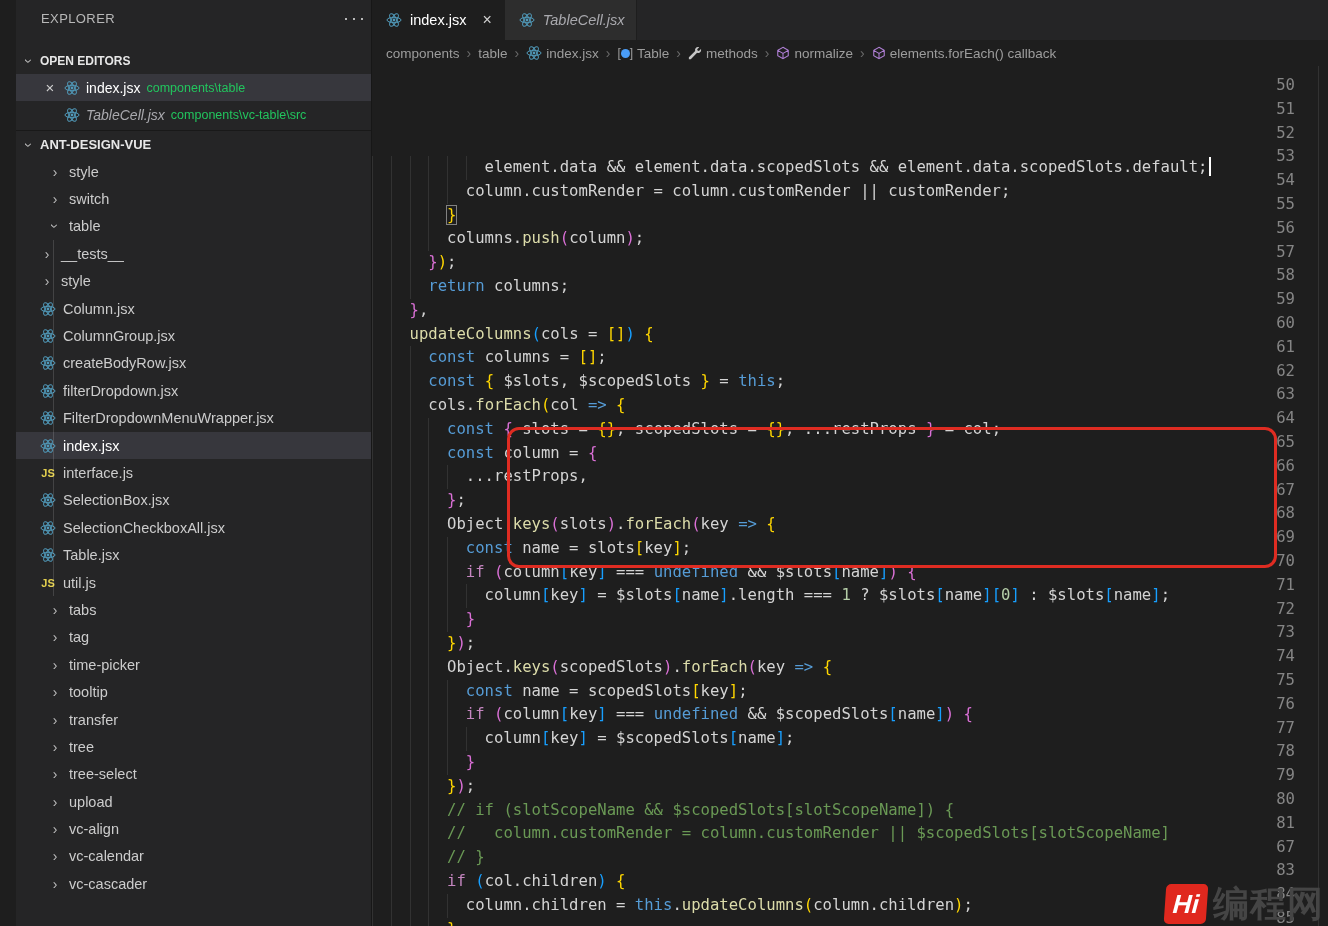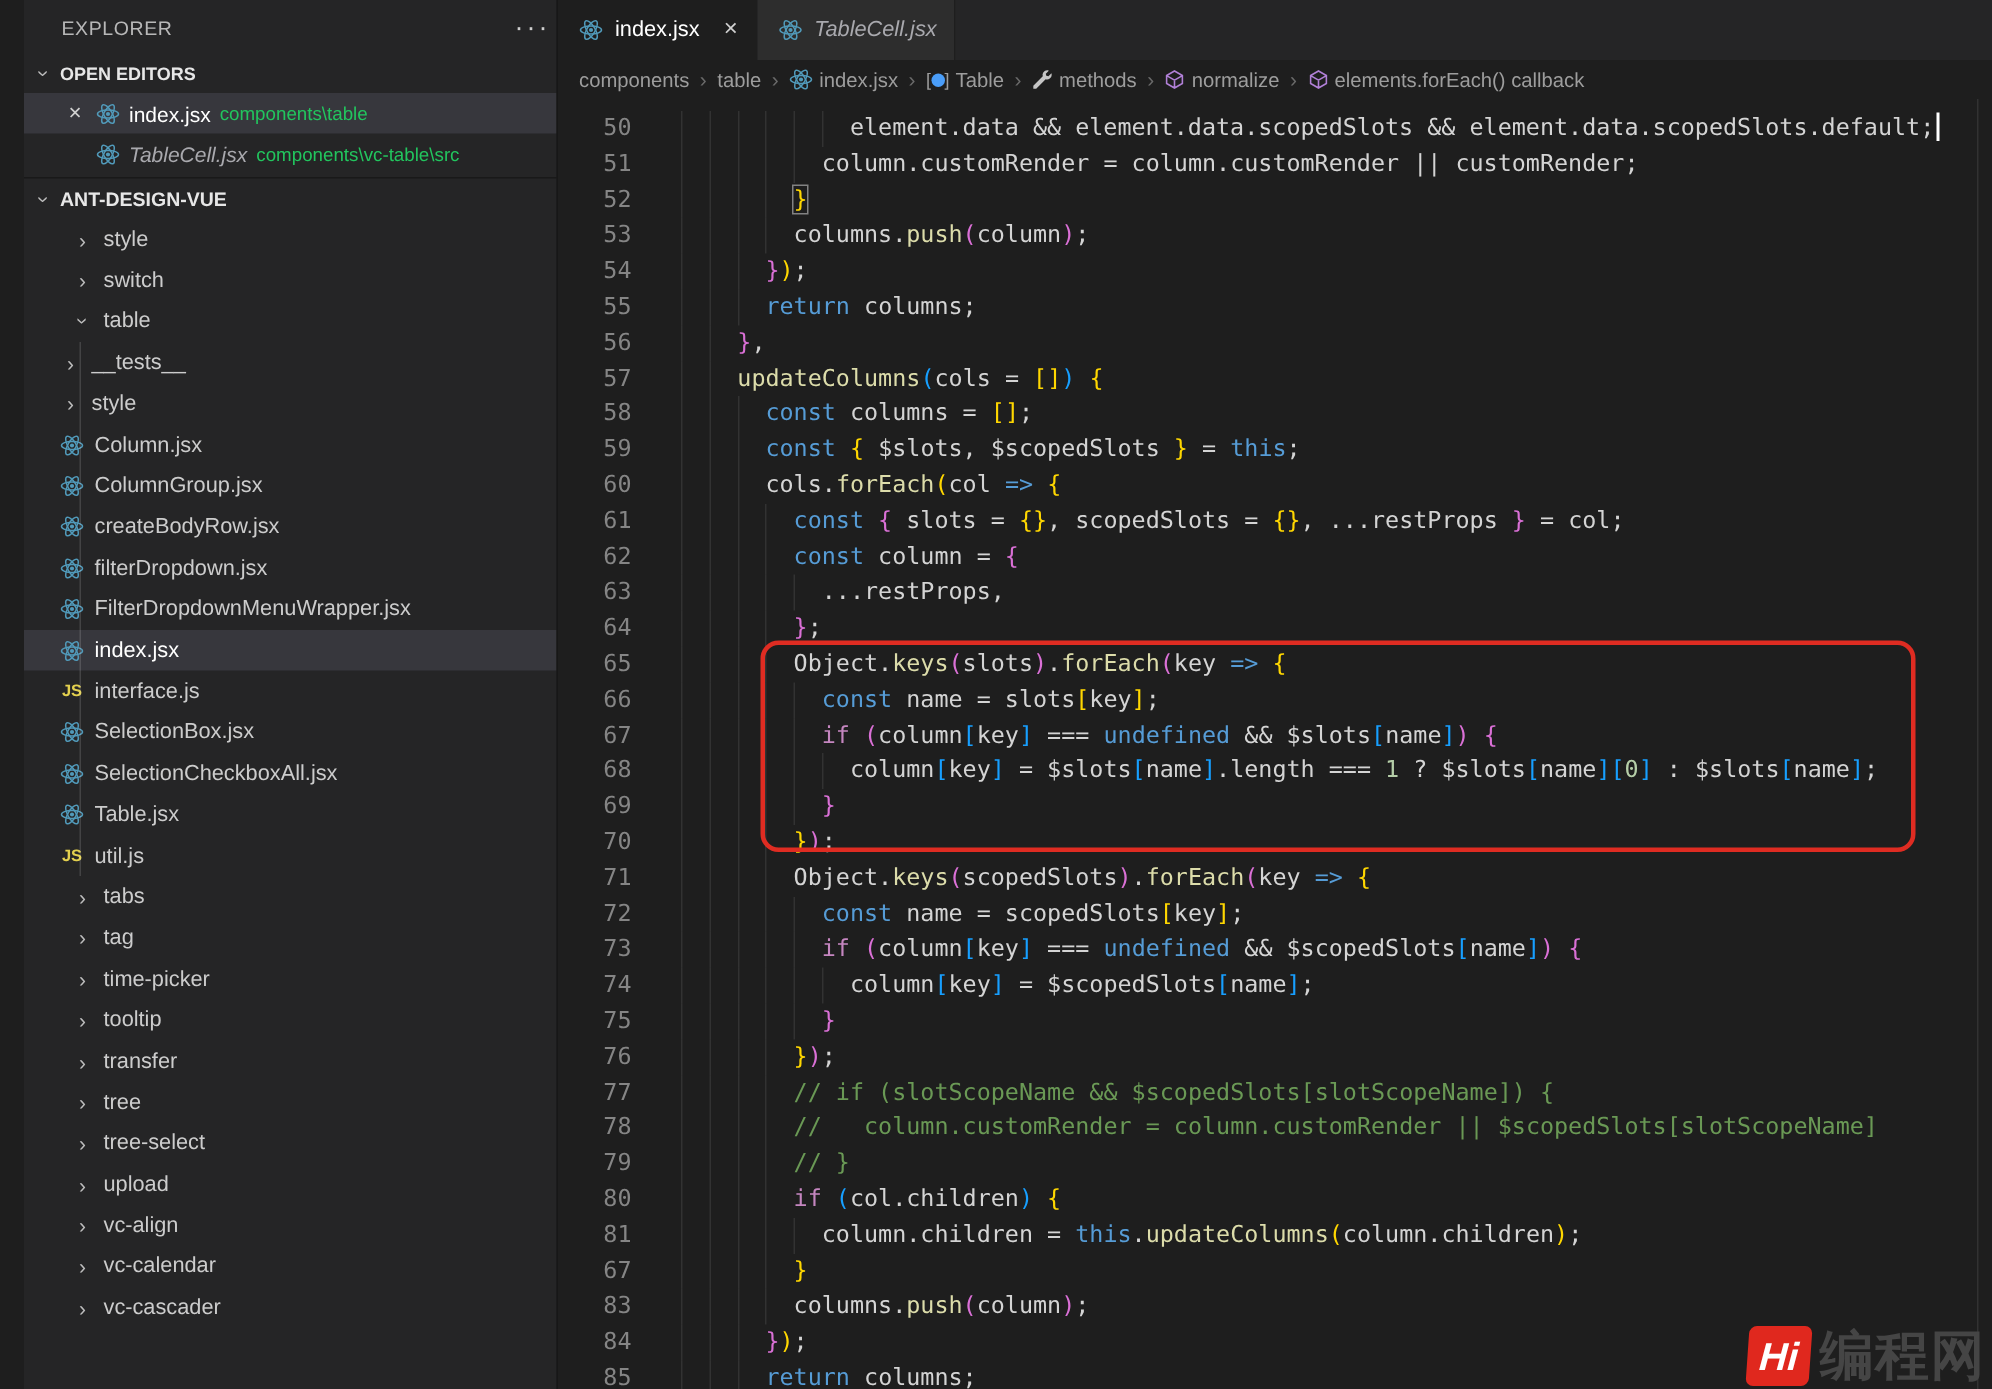--- a/index.html
+++ b/index.html
@@ -8,21 +8,21 @@
   .app { position:relative; width:1328px; height:926px; }
 
   
   .sidebar { position:absolute; left:16px; top:0; width:371px; height:926px;
     background:#252526; color:#cccccc; overflow:hidden; }
   .expl-header { height:36px; display:flex; align-items:center; padding:0 20px 0 25px;
     font-size:13px; letter-spacing:0.4px; color:#b8b8b8; }
   .expl-header .spacer { flex:1; }
   .expl-actions { font-size:18px; color:#cfcfcf; letter-spacing:2px; cursor:pointer; }
   .sect-header { height:26px; display:flex; align-items:center; gap:4px; padding-left:6px;
-    font-size:12px; font-weight:bold; color:#e7e7e7; }
+    font-size:12px; font-weight:bold; color:#e7e7e7;margin-top:12px; }
   .proj-header { height:28px; border-top:1px solid #191919; margin-top:2px;
     font-size:13px; }
   .chev { display:inline-block; width:14px; text-align:center; color:#bdbdbd;
     font-size:14px; font-weight:normal; }
   .chev.right::before { content:"›"; }
   .chev.down::before { content:"›"; display:inline-block; transform:rotate(90deg); }
   .oe-row { height:27px; display:flex; align-items:center; gap:6px; padding-left:26px;
     font-size:14px; color:#bdbdbd; white-space:nowrap; cursor:pointer; }
   .oe-row.active { background:#37373d; color:#ffffff; }
   .oe-close { width:16px; color:#d0d0d0; font-size:15px; text-align:center; }
@@ -52,21 +52,21 @@
     font-size:13.5px; color:#9d9d9d; gap:2px; }
   .bc-item { display:flex; align-items:center; gap:4px; cursor:pointer; white-space:nowrap; }
   .bc-sep { color:#6a6a6a; margin:0 5px; font-size:14px; }
   .bc-cls-wrap { font-size:12px; color:#9d9d9d; }
   .bc-dot { display:inline-block; width:9px; height:9px; border-radius:50%;
     background:#4a9df8; position:relative; top:1px; }
 
   .code { position:relative; padding-top:8px;
     font-family:"DejaVu Sans Mono","Liberation Mono",monospace;
     font-size:15.6px; line-height:23.8px; }
-  .cline { display:flex; white-space:pre; height:23.8px; }
+  .cline { display:flex; white-space:pre; height:23.8px;flex-direction:column; }
   .ln { flex:0 0 82px; text-align:right; padding-right:33px; color:#858585; }
   .lc { color:#d4d4d4; }
   .ig { display:inline-block; width:2ch; height:23.8px;
     border-left:1px solid rgba(255,255,255,0.09); vertical-align:top; }
   .tk-d { color:#d4d4d4; } .tk-k { color:#569cd6; } .tk-c { color:#c586c0; }
   .tk-f { color:#dcdcaa; } .tk-n { color:#b5cea8; } .tk-cm { color:#6a9955; }
   .tk-b1 { color:#ffd700; } .tk-b2 { color:#da70d6; } .tk-b3 { color:#179fff; }
   .tk-bm { color:#ffd700; outline:1px solid #828282; }
   .cursor { display:inline-block; width:2px; height:19px; background:#ffffff;
     vertical-align:text-bottom; margin-left:1px; }

